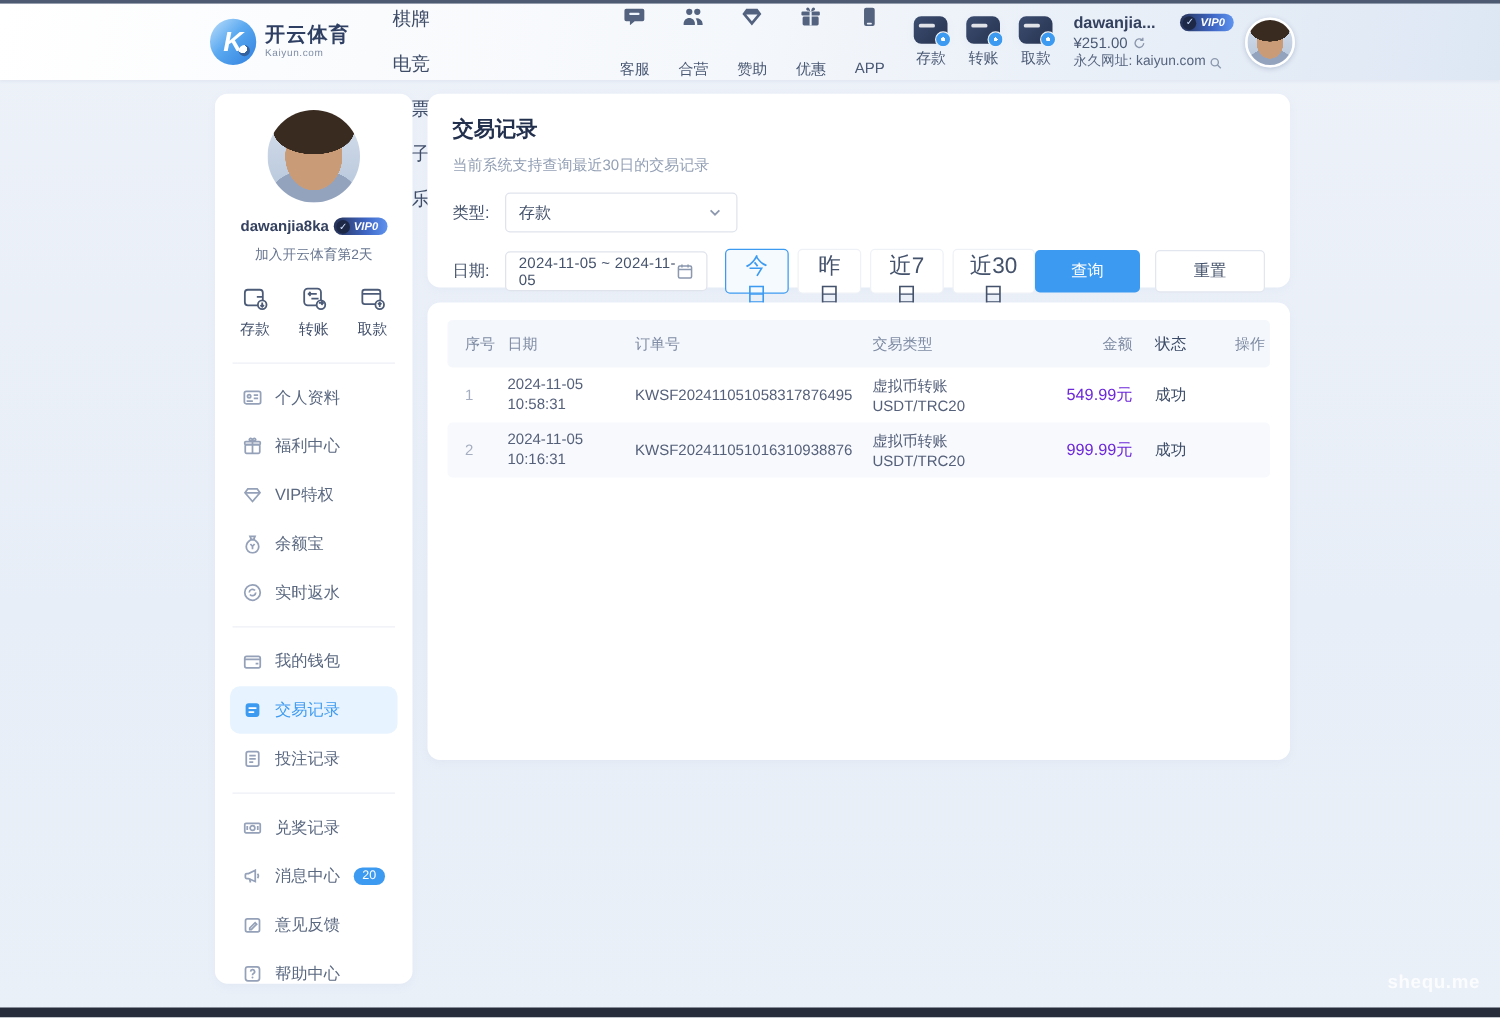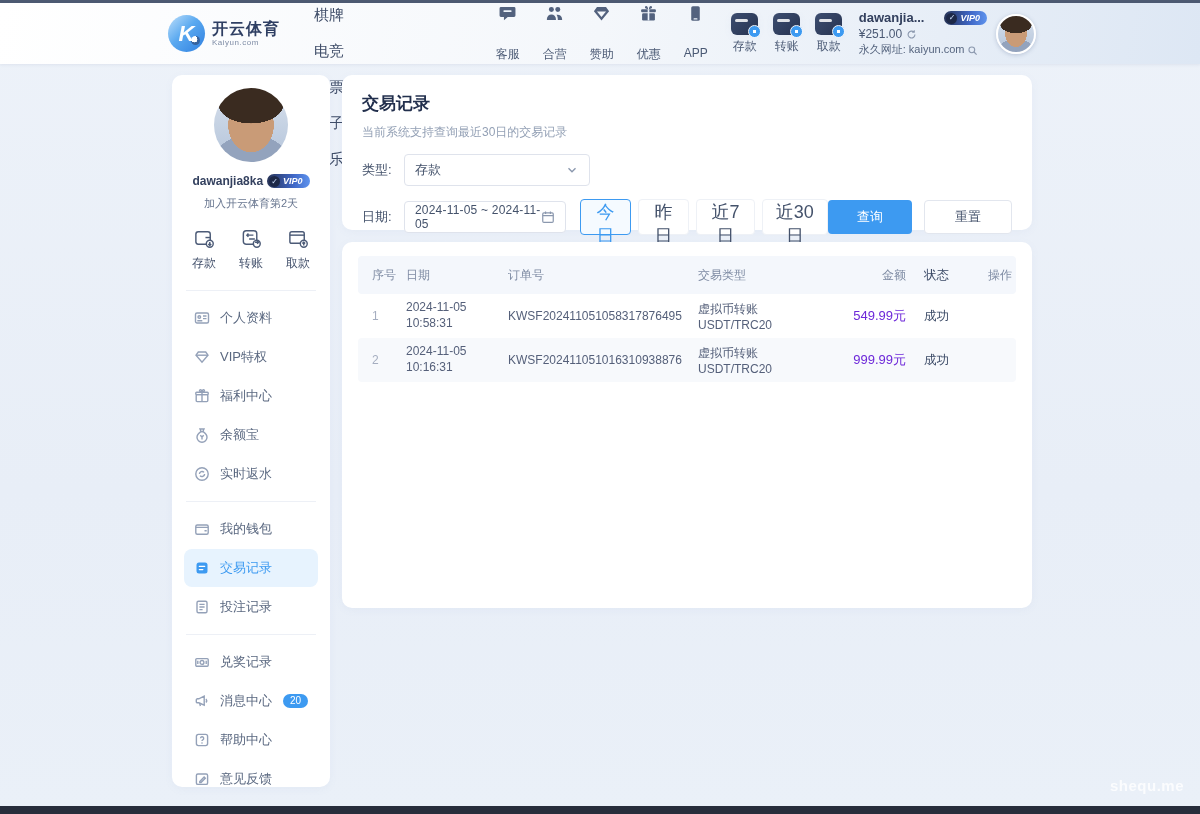--- a/index.html
+++ b/index.html
@@ -312,32 +312,32 @@
     <div class="menu-item">
       <svg viewBox="0 0 16 16" fill="none" stroke="currentColor" stroke-width="1.4">
           <rect x="1.5" y="3" width="13" height="10" rx="1.5"></rect>
           <circle cx="5.3" cy="7" r="1.3"></circle>
           <path d="M9 6h3.5M9 8.6h3.5M3.3 10.8h5"></path>
         </svg>
       <span>个人资料</span>
     </div>
     <div class="menu-item">
       <svg viewBox="0 0 16 16" fill="none" stroke="currentColor" stroke-width="1.4">
-          <path d="M4.3 3h7.4L14 6.2 8 13.2 2 6.2 4.3 3z"></path>
-          <path d="M2 6.2h12"></path>
-        </svg>
-      <span>VIP特权</span>
-    </div>
-    <div class="menu-item">
-      <svg viewBox="0 0 16 16" fill="none" stroke="currentColor" stroke-width="1.4">
           <rect x="2.2" y="6.6" width="11.6" height="7" rx="1"></rect>
           <rect x="1.8" y="4.2" width="12.4" height="2.4" rx=".8"></rect>
           <path d="M8 4.2v9.4M8 4C6.2 4 4.9 3.1 5.8 2c.9-1 2.2.3 2.2 2zm0 0c1.8 0 3.1-.9 2.2-2C9.3 1 8 2.3 8 4z"></path>
         </svg>
       <span>福利中心</span>
+    </div>
+    <div class="menu-item">
+      <svg viewBox="0 0 16 16" fill="none" stroke="currentColor" stroke-width="1.4">
+          <path d="M4.3 3h7.4L14 6.2 8 13.2 2 6.2 4.3 3z"></path>
+          <path d="M2 6.2h12"></path>
+        </svg>
+      <span>VIP特权</span>
     </div>
     <div class="menu-item">
       <svg viewBox="0 0 16 16" fill="none" stroke="currentColor" stroke-width="1.4">
           <path d="M6 2h4l-1.1 2.6H7.1L6 2z"></path>
           <path d="M6.9 4.6h2.2c2.4 1.5 3.9 3.4 3.9 5.7a5 5 0 0 1-10 0c0-2.3 1.5-4.2 3.9-5.7z"></path>
           <path d="M6.3 8.2L8 10l1.7-1.8M8 10v2.4"></path>
         </svg>
       <span>余额宝</span>
     </div>
     <div class="menu-item">
@@ -385,32 +385,32 @@
     <div class="menu-item">
       <svg viewBox="0 0 16 16" fill="none" stroke="currentColor" stroke-width="1.4">
           <path d="M10.2 3.2v9L4.8 9.8H3.4a1.1 1.1 0 0 1-1.1-1.1V6.9a1.1 1.1 0 0 1 1.1-1.1h1.4l5.4-2.6z"></path>
           <path d="M12 6a2.8 2.8 0 0 1 0 3.5M5.6 10l.8 3"></path>
         </svg>
       <span>消息中心</span>
       <span class="menu-badge">20</span>
     </div>
     <div class="menu-item">
       <svg viewBox="0 0 16 16" fill="none" stroke="currentColor" stroke-width="1.4">
+          <rect x="2.4" y="3" width="11.2" height="10.4" rx="1.5"></rect>
+          <path d="M5.8 10.4l4.3-4.3 1.2 1.2-4.3 4.3H5.8v-1.2z"></path>
+        </svg>
+      <span>意见反馈</span>
+    </div>
+    <div class="menu-item">
+      <svg viewBox="0 0 16 16" fill="none" stroke="currentColor" stroke-width="1.4">
           <rect x="2.4" y="2.4" width="11.2" height="11.2" rx="2"></rect>
           <path d="M6.5 6.3a1.6 1.6 0 1 1 2.3 1.5c-.6.3-.8.6-.8 1.3"></path>
           <circle cx="8" cy="11" r=".8" fill="currentColor" stroke="none"></circle>
         </svg>
       <span>帮助中心</span>
-    </div>
-    <div class="menu-item">
-      <svg viewBox="0 0 16 16" fill="none" stroke="currentColor" stroke-width="1.4">
-          <rect x="2.4" y="3" width="11.2" height="10.4" rx="1.5"></rect>
-          <path d="M5.8 10.4l4.3-4.3 1.2 1.2-4.3 4.3H5.8v-1.2z"></path>
-        </svg>
-      <span>意见反馈</span>
     </div>
   </aside>
 
   <div class="main-col">
     <section class="filter-card card">
       <h1 class="page-title">交易记录</h1>
       <div class="page-subtitle">当前系统支持查询最近30日的交易记录</div>
 
       <div class="filter-row">
         <span class="f-label">类型:</span>

